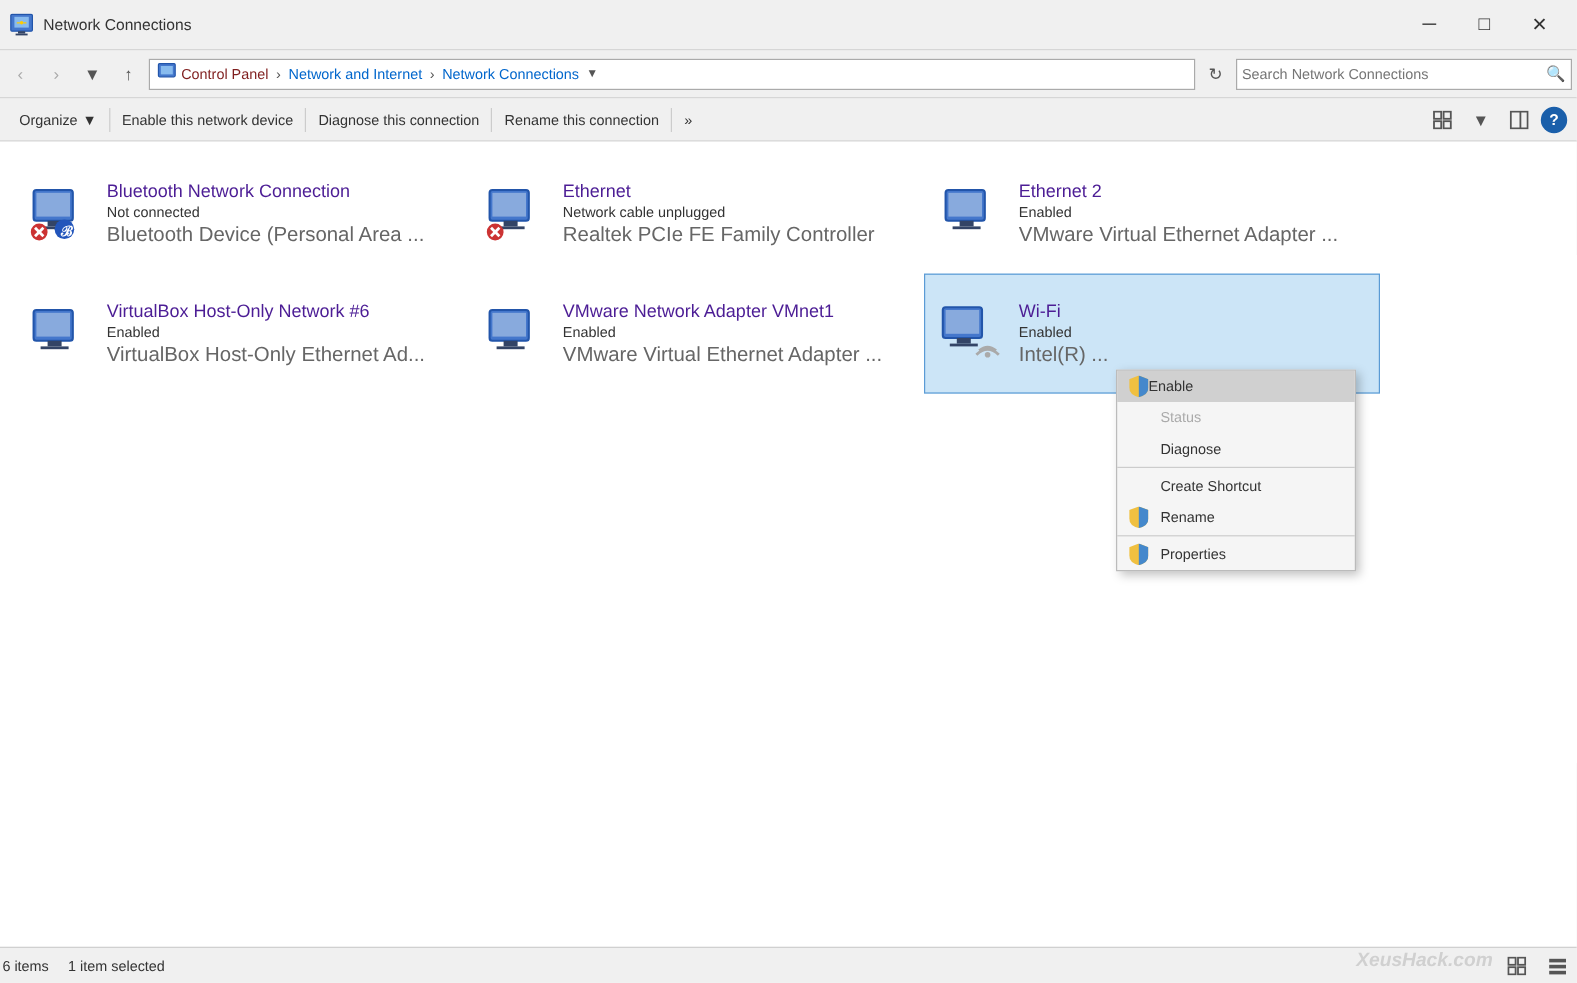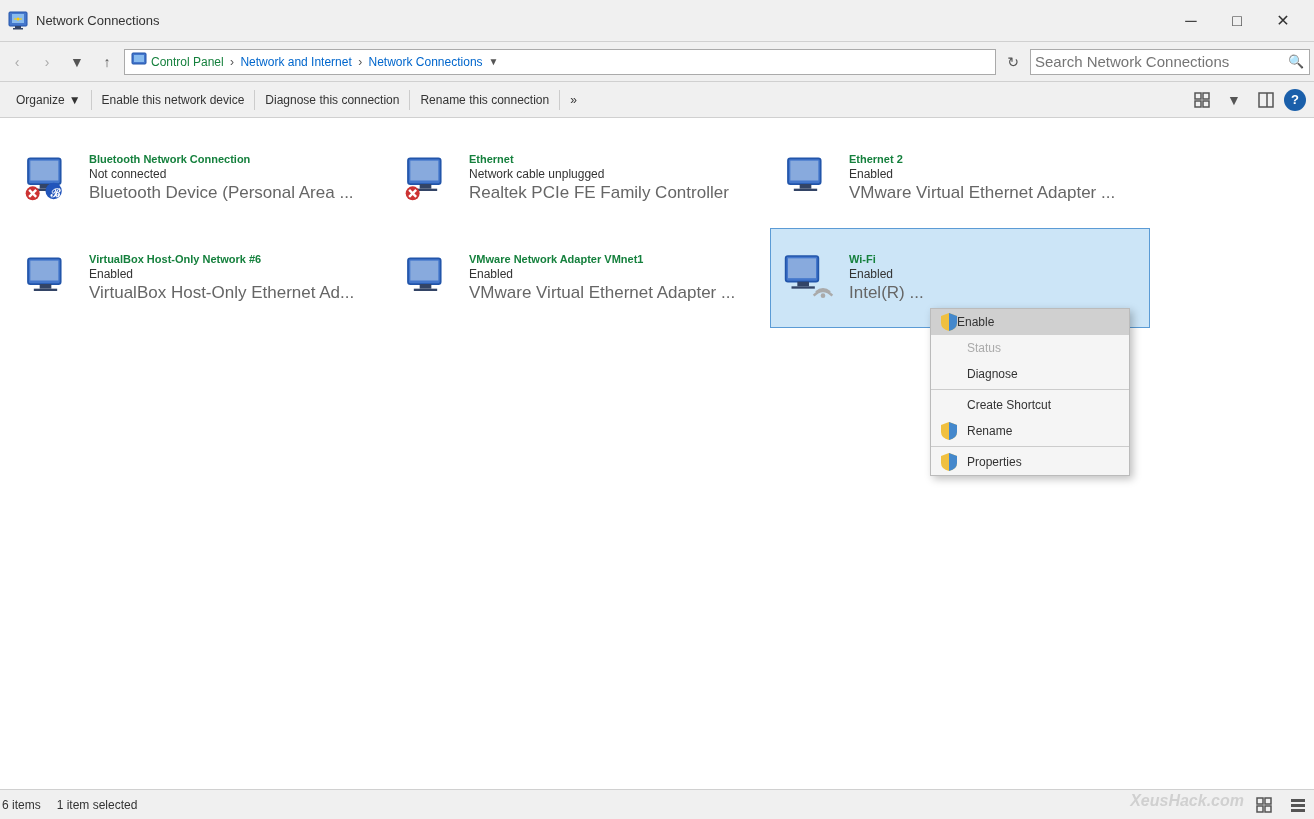--- a/index.html
+++ b/index.html
@@ -63,21 +63,21 @@
     }
     .search-box {
       width: 280px; height: 26px;
       border: 1px solid #aaa;
       display: flex; align-items: center;
       background: white;
       padding: 0 4px;
     }
     .search-input {
       flex: 1; border: none; outline: none;
-      font-size: 15px; color: #aaa; background: transparent;
+      font-size: 12px; color: #aaa; background: transparent;
     }
     .search-icon { font-size: 13px; color: #666; }
 
     
     .toolbar {
       background: #f0f0f0;
       height: 36px;
       display: flex;
       align-items: center;
       padding: 0 8px;
@@ -120,21 +120,21 @@
       height: 100px;
       display: flex;
       align-items: center;
       padding: 8px 10px;
       cursor: pointer;
       border: 1px solid transparent;
       gap: 10px;
     }
     .network-item.selected { background: #cce5f7; border-color: #5b9bd5; }
     .network-info { display: flex; flex-direction: column; gap: 2px; }
-    .network-name { font-size: 11px; font-weight: 700; color: #15803d; }
+    .network-name { font-size: 15px; font-weight: 400; color: #4c1d95; }
     .network-status { font-size: 12px; color: #333; }
     .network-adapter { font-size: 17px; color: #666; }
 
     
     .status-bar {
       height: 30px;
       background: #f0f0f0;
       border-top: 1px solid #d0d0d0;
       display: flex;
       align-items: center;
@@ -221,21 +221,21 @@
   <button class="nav-btn">▼</button>
   <button class="up-btn">↑</button>
   <div class="address-box">
     <span>
       <svg width="16" height="16" viewBox="0 0 16 16">
         <rect x="1" y="1" width="14" height="11" rx="1" fill="#4477cc" stroke="#2255aa" stroke-width="1"></rect>
         <rect x="3" y="3" width="10" height="7" fill="#88bbee"></rect>
       </svg>
     </span>
     <span style="font-size:12px; color:#333;">
-      <span style="cursor:pointer; color:#15803d;text-align:right;">Control Panel</span>
+      <span style="cursor:pointer; color:#7f1d1d;text-align:right;">Control Panel</span>
       <span class="breadcrumb-sep"> › </span>
       <span style="cursor:pointer; color:#0066cc;">Network and Internet</span>
       <span class="breadcrumb-sep"> › </span>
       <span style="cursor:pointer; color:#0066cc;">Network Connections</span>
     </span>
     <span class="address-chevron">▼</span>
   </div>
   <button class="refresh-btn">↻</button>
   <div class="search-box">
     <input class="search-input" type="text" placeholder="Search Network Connections" style="">

